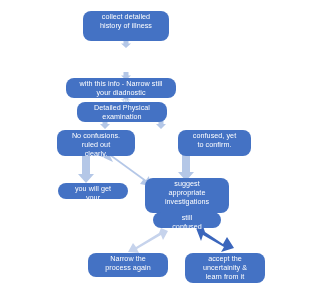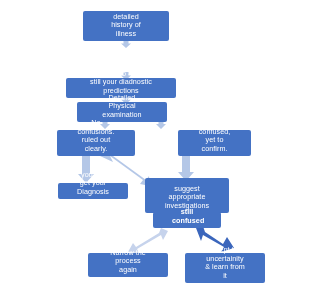--- a/index.html
+++ b/index.html
@@ -13,28 +13,28 @@
     height: 295px;
     background: #ffffff;
     overflow: hidden;
     font-family: "Liberation Sans", sans-serif;
   }
   .node {
     position: absolute;
     box-sizing: border-box;
     background: #4472C4;
     color: #ffffff;
-    border-radius: 2px;
+    border-radius: 8px;
     display: flex;
-    align-items: flex-end;
+    align-items: flex-start;
     justify-content: center;
     text-align: center;
     line-height: 1.22;
     letter-spacing: 0.05px;
-    padding: 2px 19px;
+    padding: 2px 13px;
     z-index: 3;
   }
   .node span {
     display: block;
     width: 100%;
   }
   .conn {
     position: absolute;
     z-index: 1;
   }
@@ -136,21 +136,21 @@
   </div>
 
   <div class="node" style="left:58px; top:183px; width:70px; height:16px; font-size:7.2px;">
     <span>you will get your Diagnosis</span>
   </div>
 
   <div class="node" style="left:145px; top:178px; width:84px; height:35px; font-size:7.2px;">
     <span>suggest appropriate investigations</span>
   </div>
 
-  <div class="node" style="left:153px; top:212px; width:68px; height:16px; font-size:7.2px;font-weight:bold;">
+  <div class="node" style="left:153px; top:212px; width:68px; height:16px; font-size:7.2px;">
     <span>still confused</span>
   </div>
 
   <div class="node" style="left:88px; top:253px; width:80px; height:24px; font-size:7.2px;">
     <span>Narrow the process again</span>
   </div>
 
   <div class="node" style="left:185px; top:253px; width:80px; height:30px; font-size:7.2px;">
     <span>accept the uncertainity &amp; learn from it</span>
   </div>

